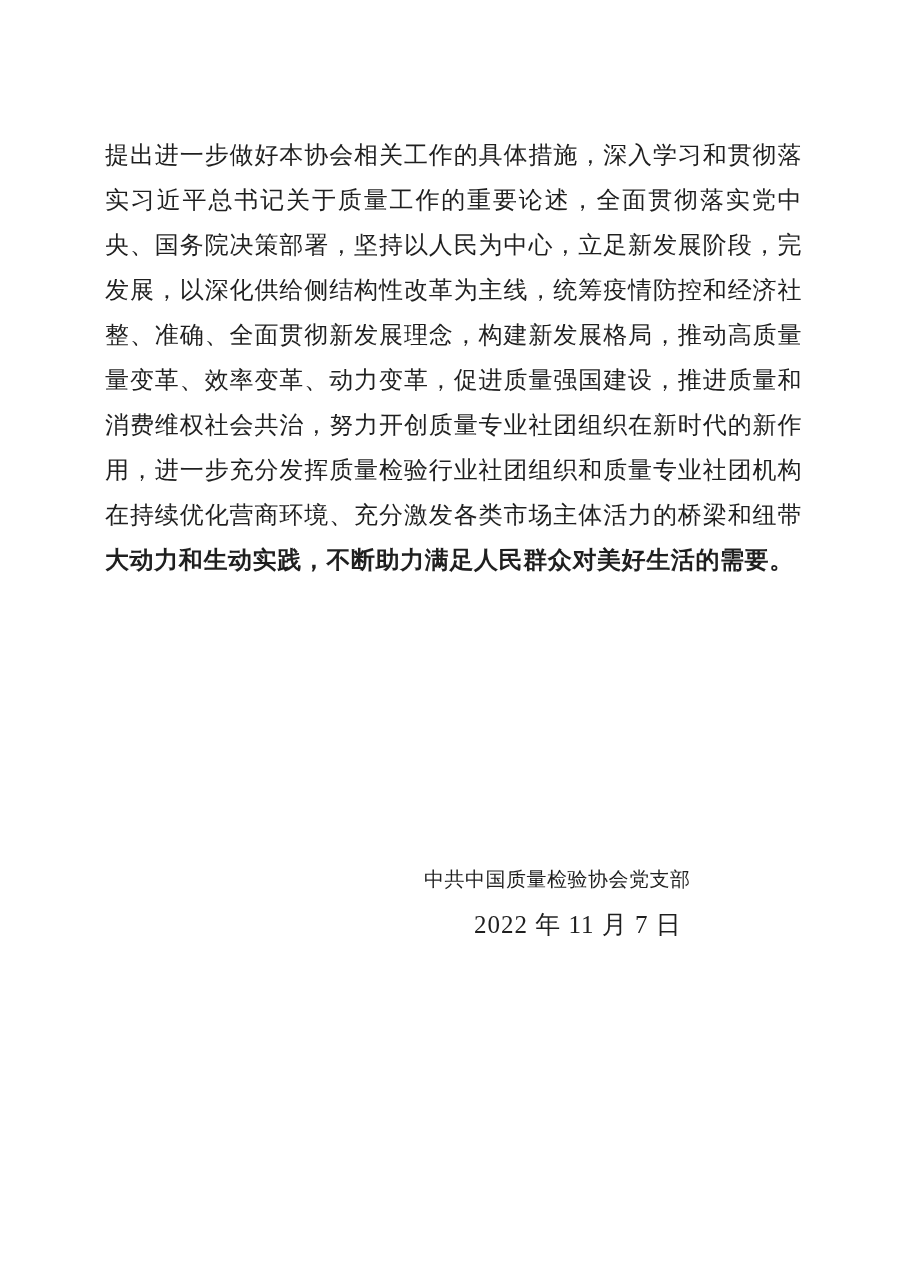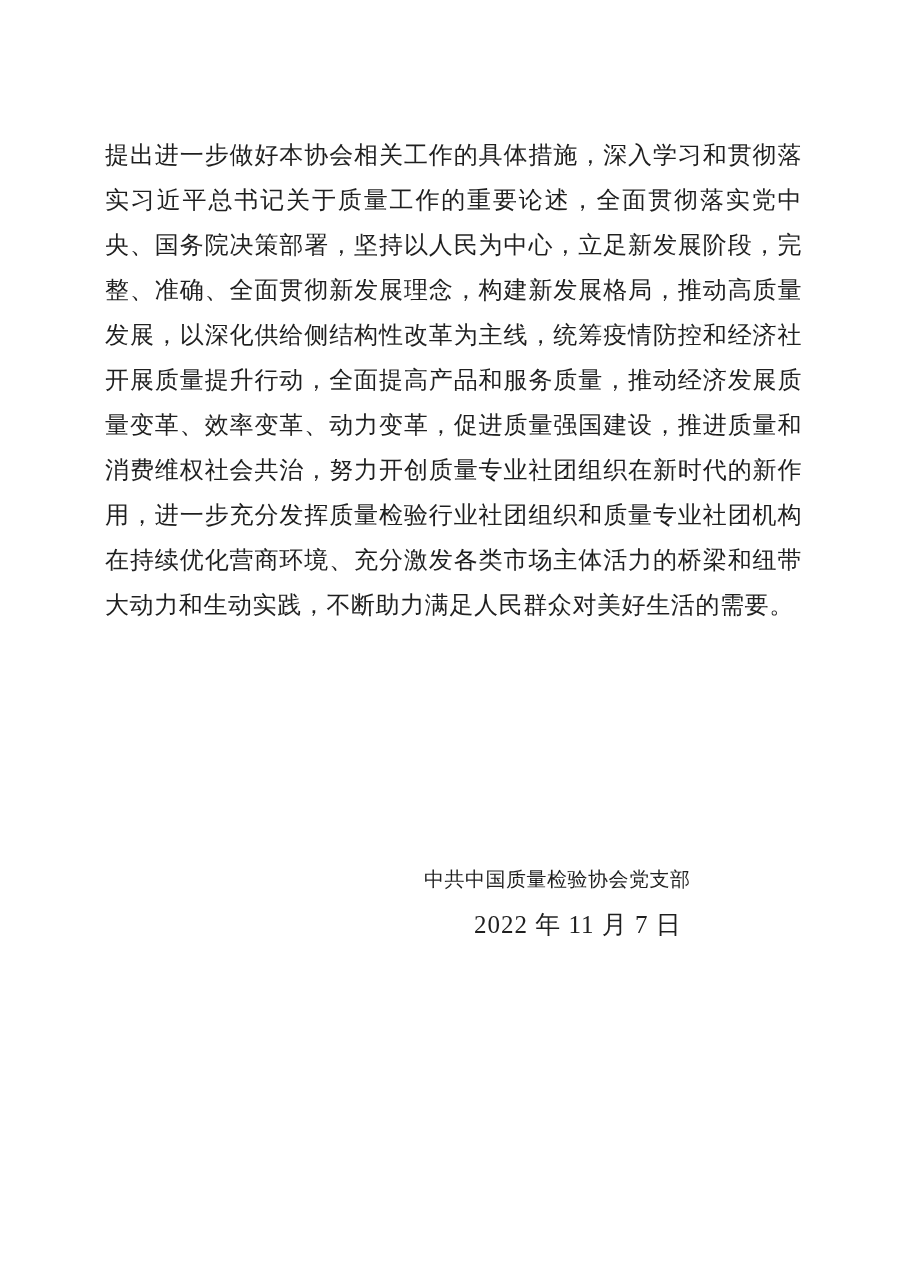--- a/index.html
+++ b/index.html
@@ -28,20 +28,21 @@
     height: 45px;
     white-space: nowrap;
     text-align: justify;
     text-align-last: justify;
     text-justify: inter-character;
     letter-spacing: 0.5px;
   }
   .body-line.last-line {
     text-align-last: left;
     letter-spacing: 0.6px;
+    font-weight: bold;
   }
   .signature {
     position: absolute;
     left: 424px;
     top: 818px;
     font-size: 20px;
     line-height: 34px;
     letter-spacing: 0.5px;
     white-space: nowrap;
     margin-top: 44px;
@@ -68,23 +69,22 @@
 </style>
 </head>
 <body>
 
 <div class="page">
 
   <div class="body-text">
     <div class="body-line">提出进一步做好本协会相关工作的具体措施，深入学习和贯彻落</div>
     <div class="body-line">实习近平总书记关于质量工作的重要论述，全面贯彻落实党中</div>
     <div class="body-line">央、国务院决策部署，坚持以人民为中心，立足新发展阶段，完</div>
+    <div class="body-line">发展，以深化供给侧结构性改革为主线，统筹疫情防控和经济社</div>
     <div class="body-line">整、准确、全面贯彻新发展理念，构建新发展格局，推动高质量</div>
-    <div class="body-line">发展，以深化供给侧结构性改革为主线，统筹疫情防控和经济社</div>
-    <div class="body-line">开展质量提升行动，全面提高产品和服务质量，推动经济发展质</div>
     <div class="body-line">量变革、效率变革、动力变革，促进质量强国建设，推进质量和</div>
     <div class="body-line">消费维权社会共治，努力开创质量专业社团组织在新时代的新作</div>
     <div class="body-line">用，进一步充分发挥质量检验行业社团组织和质量专业社团机构</div>
     <div class="body-line">在持续优化营商环境、充分激发各类市场主体活力的桥梁和纽带</div>
     <div class="body-line last-line">大动力和生动实践，不断助力满足人民群众对美好生活的需要。</div>
   </div>
 
   <div class="signature">中共中国质量检验协会党支部</div>
 
   <div class="doc-date">2022 年 11 月 7 日</div>

